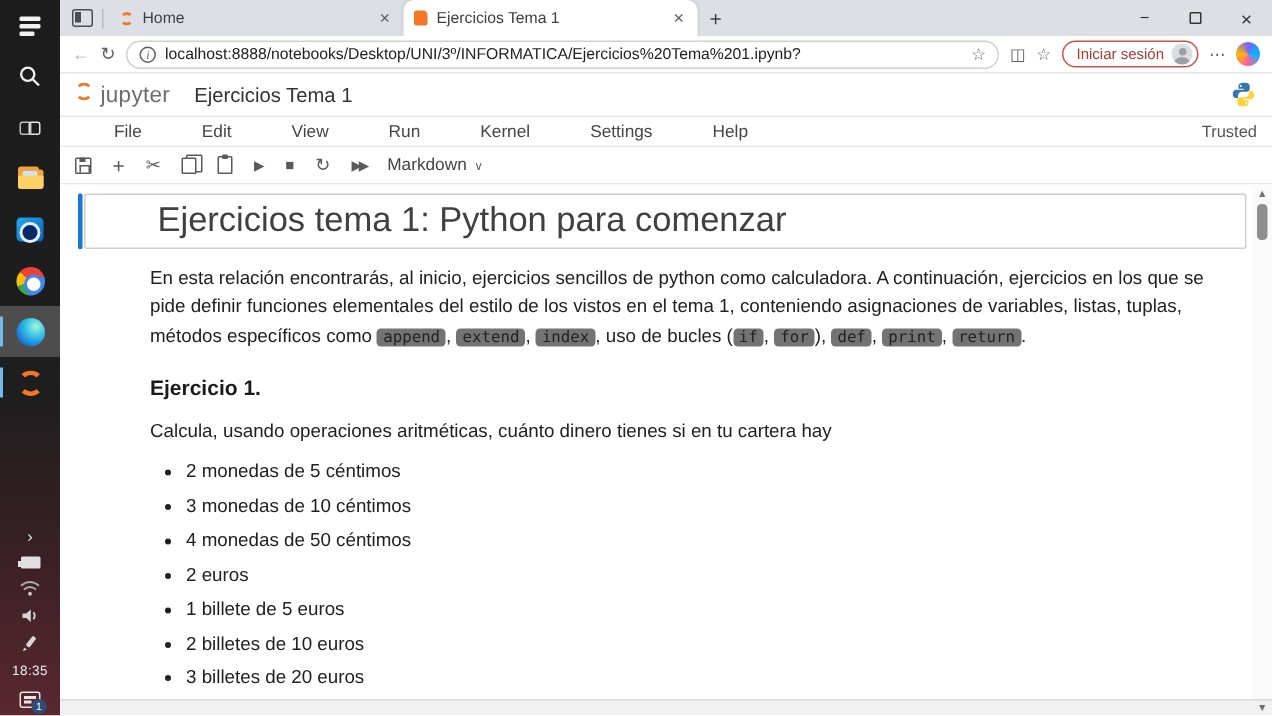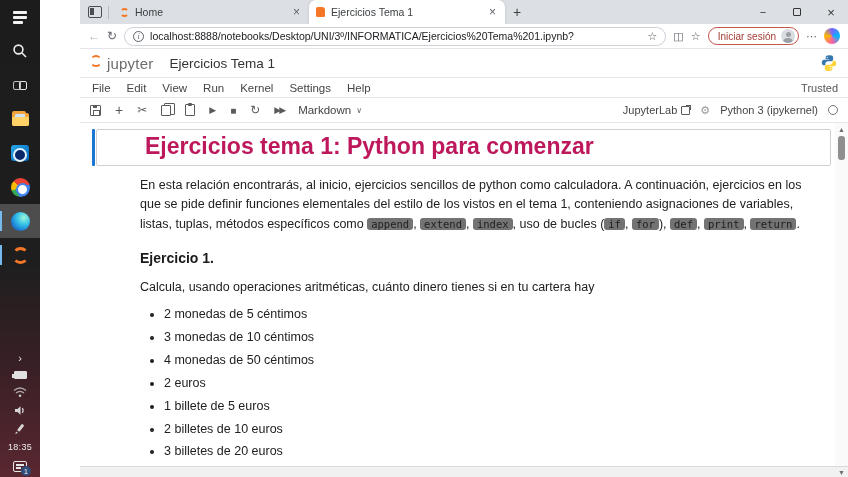--- a/index.html
+++ b/index.html
@@ -40,21 +40,21 @@
   .batt { width:13px; height:8px; border:1px solid #e0e0e0; border-radius:1px; background:#e0e0e0; position:relative; }
   .batt::before { content:""; position:absolute; left:-3px; top:2px; width:2px; height:4px; background:#e0e0e0; }
   .clock { font-size:9px; color:#ececec; letter-spacing:.3px; }
   .notif { position:relative; width:14px; height:11px; border:1.5px solid #e6e6e6; border-radius:2px; }
   .notif::before { content:""; position:absolute; left:2px; top:2px; right:2px; height:1.5px; background:#e6e6e6; }
   .notif::after { content:""; position:absolute; left:2px; top:5px; width:5px; height:1.5px; background:#e6e6e6; }
   .badge { position:absolute; right:-5px; bottom:-5px; width:10px; height:10px; border-radius:50%; background:#2e4d78; color:#fff;
     font-size:7px; display:flex; align-items:center; justify-content:center; }
 
   
-  .window { flex:1; display:flex; flex-direction:column; min-width:0;padding-left:40px; }
+  .window { flex:1; display:flex; flex-direction:column; min-width:0; }
 
   .tabstrip { height:24px; background:#dce0e5; display:flex; align-items:center; padding-left:6px; flex:0 0 24px; }
   .tab-actions { width:14px; height:12px; border:1.5px solid #4a4d52; border-radius:2px; position:relative; margin:0 6px 0 2px; cursor:pointer; }
   .tab-actions::after { content:""; position:absolute; left:1px; top:1px; width:4px; height:7px; background:#4a4d52; }
   .ts-divider { width:1px; height:13px; background:#b7bcc2; margin-right:4px; }
   .tab { display:flex; align-items:center; gap:6px; width:196px; height:24px; padding:0 7px; font-size:10.5px; color:#3c4043; cursor:pointer; }
   .tab.active { background:#fff; border-radius:7px 7px 0 0; box-shadow:0 0 3px rgba(0,0,0,.12); }
   .tab .label { flex:1; white-space:nowrap; overflow:hidden; text-overflow:ellipsis; }
   .tab .close { font-size:12px; color:#5f6368; padding:0 2px; cursor:pointer; }
   .fav-ring { width:9px; height:9px; border-radius:50%; border:2px solid #f37726; border-left-color:transparent; border-right-color:transparent; }
@@ -82,21 +82,21 @@
   
   .jheader { height:29px; display:flex; align-items:center; padding:0 10px; border-bottom:1px solid #e7e7e7; flex:0 0 29px; }
   .jlogo { display:flex; gap:5px; cursor:pointer; }
   .jring.hd { width:12px; height:12px; border-width:2.5px; }
   .jlogo-text { font-size:15px; color:#6d6d6d; letter-spacing:.2px; }
   .ntitle { margin-left:16px; font-size:13.5px; color:#333; cursor:text; }
   .checkpoint { margin-left:10px; font-size:10.5px; color:#8a8a8a; }
   .pylogo { margin-left:auto; width:18px; height:18px; }
 
   .jmenubar { height:20px; display:flex; align-items:center; padding:0 10px; border-bottom:1px solid #e7e7e7; font-size:11.5px; color:#454545; flex:0 0 20px; }
-  .menu-item { padding:0 8px; cursor:pointer; }
+  .menu-item { padding:0 8px; cursor:pointer;margin-left:24px; }
   .menu-item:first-child { padding-left:2px; }
   .trusted { margin-left:auto; font-size:11px; color:#555; cursor:pointer; }
 
   .jtoolbar { height:25px; display:flex; align-items:center; padding:0 10px; border-bottom:1px solid #e7e7e7; color:#5a5a5a; flex:0 0 25px; }
   .tb-btn { margin-right:14px; font-size:11px; display:flex; align-items:center; cursor:pointer; }
   .floppy { width:11px; height:11px; border:1.5px solid #5a5a5a; border-radius:1px; position:relative; }
   .floppy::before { content:""; position:absolute; left:2px; top:-1px; width:4px; height:3px; background:#5a5a5a; }
   .floppy::after { content:""; position:absolute; left:1.5px; bottom:0; width:5px; height:3.5px; border:1px solid #5a5a5a; border-bottom:none; }
   .copy-g { width:10px; height:11px; border:1.2px solid #5a5a5a; border-radius:1px; position:relative; background:#fff; }
   .copy-g::before { content:""; position:absolute; left:2px; top:-3px; width:9px; height:10px; border:1.2px solid #5a5a5a; border-radius:1px; z-index:-1; }
@@ -115,21 +115,21 @@
 
   
   .notebook { flex:1; position:relative; background:#fff; overflow:hidden; }
   .nb-scroll { position:absolute; inset:0 13px 11px 0; padding:6px 4px 0 8px; }
   .cellrow { display:flex; align-items:flex-start; position:relative; }
   .prompt { width:52px; flex:0 0 52px; text-align:right; padding-right:8px; font-family:"DejaVu Sans Mono",monospace; font-size:10.5px; color:#9e9e9e; padding-top:7px; }
   .cellbody { flex:1; min-width:0; margin-right:10px; }
   .sel-wrap { position:relative; margin-left:4px; }
   .selbar { position:absolute; left:0; top:0; bottom:0; width:3px; background:#1976d2; border-radius:1px; }
   .sel-box { margin-left:4px; border:1px solid #cfd0d0; border-radius:2px; padding:3px 0 5px 48px; }
-  .h1 { font-size:23px; font-weight:700; color:#be185d; }
+  .h1 { font-size:23px; font-weight:400; color:#404040; }
   .md { font-size:12.5px; color:#212121; line-height:1.55; }
   .seg-code, .chip { font-family:"DejaVu Sans Mono",monospace; font-size:10.5px; background:#737373; border-radius:3px; padding:0 4px; }
   .h3 { font-size:14px; font-weight:700; color:#1a1a1a; }
   .md ul { margin-top:8px; padding-left:24px; }
   .md li { margin:3.5px 0; }
   .mt8{margin-top:8px;} .mt10{margin-top:10px;} .mt14{margin-top:14px;}
 
   .vscroll { position:absolute; top:0; right:0; bottom:11px; width:13px; background:#fafafa; display:flex; flex-direction:column; align-items:center; }
   .vs-arrow { font-size:7px; color:#6f6f6f; padding:3px 0; cursor:pointer; }
   .vs-thumb { width:7px; height:24px; background:#8f8f8f; border-radius:3px; cursor:grab; }
@@ -299,29 +299,20 @@
         <span class="paste-g"></span>
       </span>
     <span class="tb-btn" style="font-size:9px;">▶</span>
     <span class="tb-btn" style="font-size:10px;">■</span>
     <span class="tb-btn" style="font-size:12px;">↻</span>
     <span class="tb-btn ff">▶▶</span>
     <span class="cell-type">
       <span>Markdown</span>
       <span class="arrow">∨</span>
     </span>
-    <div class="jtb-right">
-      <span class="jlab-link">
-        <span>JupyterLab</span>
-        <span class="ext-ic"></span>
-      </span>
-      <span class="gear">⚙</span>
-      <span class="kernel-name">Python 3 (ipykernel)</span>
-      <span class="kernel-status"></span>
-    </div>
   </div>
 
   <div class="notebook">
     <div class="nb-scroll">
 
       <div class="sel-wrap">
         <div class="selbar"></div>
         <div class="sel-box">
           <div class="h1">Ejercicios tema 1: Python para comenzar</div>
         </div>

